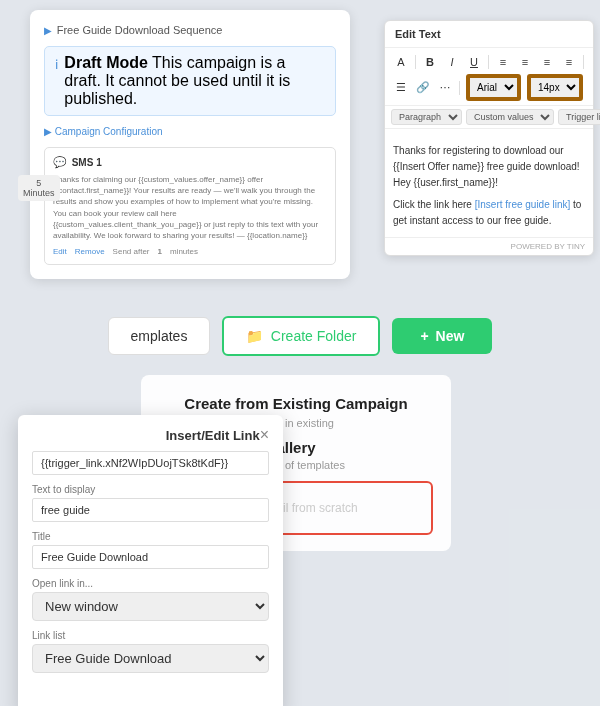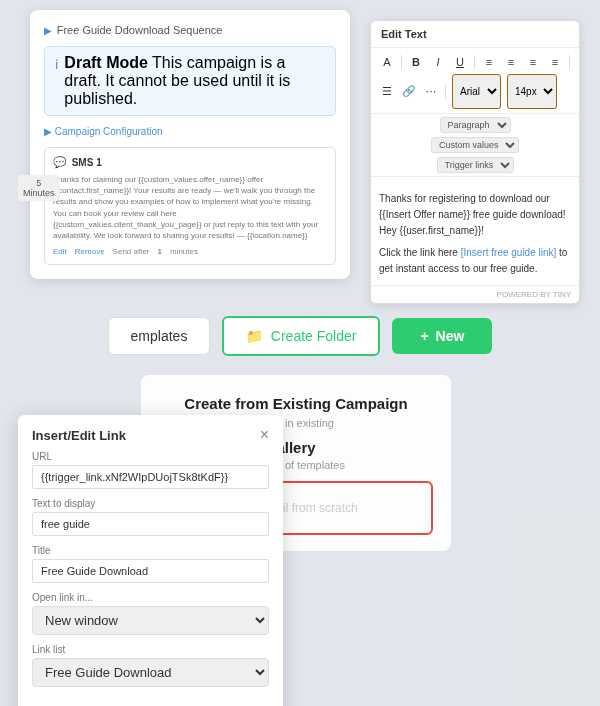--- a/index.html
+++ b/index.html
@@ -87,21 +87,21 @@
       font-size: 9px;
       color: #555;
       text-align: center;
       z-index: 2;
     }
 
     
     .edit-text-panel {
       position: absolute;
       top: 20px;
-      right: 20px;
+      right: 6px;
       width: 210px;
       background: #fff;
       border: 1px solid #ddd;
       border-radius: 6px;
       box-shadow: 0 2px 10px rgba(0,0,0,0.12);
       z-index: 2;
       font-size: 11px;
     }
     .edit-text-header {
       padding: 7px 10px;
@@ -127,32 +127,31 @@
       font-size: 11px;
       color: #333;
       display: flex;
       align-items: center;
       justify-content: center;
       border-radius: 2px;
     }
     .toolbar-sep { width: 1px; height: 14px; background: #ddd; margin: 0 2px; }
     .font-select {
       font-size: 10px;
-      border: 1px solid #a16207;
+      border: 4px solid #a16207;
       border-radius: 3px;
-      padding: 10px 3px;
+      padding: 3px 3px;
       margin: 0 2px;
     }
     .toolbar-row2 {
       display: flex;
       align-items: center;
       padding: 3px 6px;
       gap: 4px;
       border-bottom: 1px solid #eee;
-      flex-direction: column;
     }
     .para-select {
       font-size: 9px;
       border: 1px solid #ddd;
       border-radius: 3px;
       padding: 1px 3px;
       color: #555;
     }
     .editor-content {
       padding: 8px;
@@ -275,21 +274,21 @@
       left: 18px;
       width: 265px;
       background: #fff;
       border-radius: 6px;
       box-shadow: 0 4px 20px rgba(0,0,0,0.18);
       z-index: 10;
       padding: 0;
     }
     .modal-link-header {
       display: flex;
-      justify-content: space-between;
+      justify-content: flex-end;
       align-items: center;
       padding: 12px 14px 8px;
     }
     .modal-link-title {
       font-size: 13px;
       font-weight: 600;
       color: #333;
     }
     .modal-close {
       background: none;
@@ -461,21 +460,20 @@
   </div>
 </div>
 
 <div class="modal-link">
   <div class="modal-link-header">
     <span class="modal-link-title">Insert/Edit Link</span>
     <button class="modal-close">×</button>
   </div>
   <div class="modal-body">
     <div class="form-group">
-      <label class="form-label">URL</label>
       <input class="form-input" type="text" value="{{trigger_link.xNf2WIpDUojTSk8tKdF}}" style="">
     </div>
     <div class="form-group">
       <label class="form-label">Text to display</label>
       <input class="form-input" type="text" value="free guide" style="">
     </div>
     <div class="form-group">
       <label class="form-label">Title</label>
       <input class="form-input" type="text" value="Free Guide Download" style="">
     </div>

